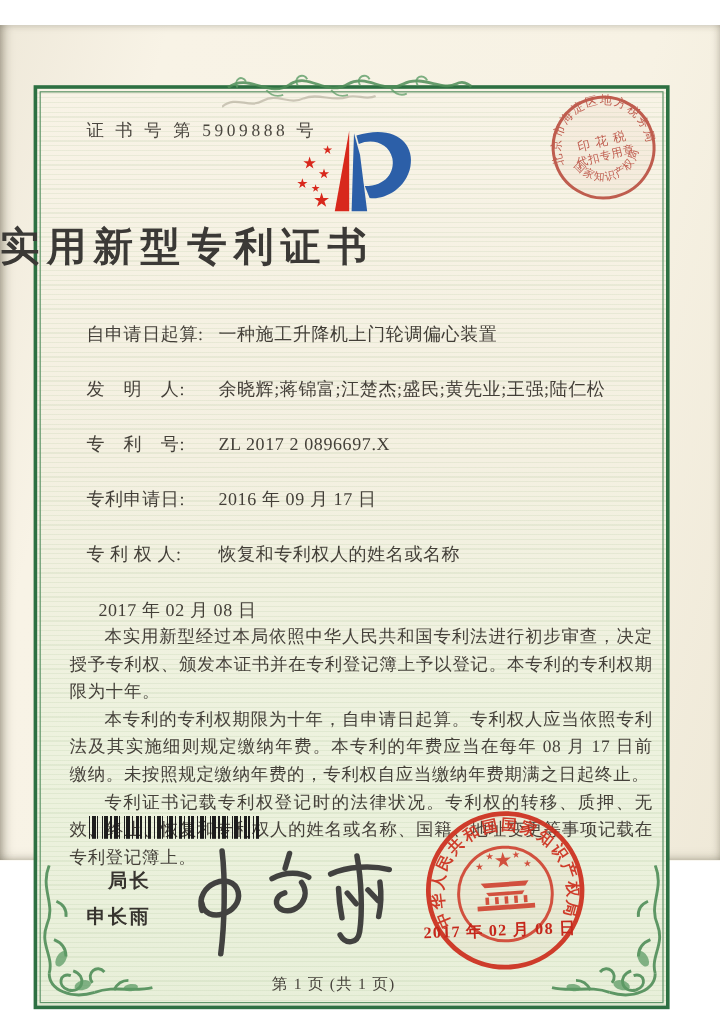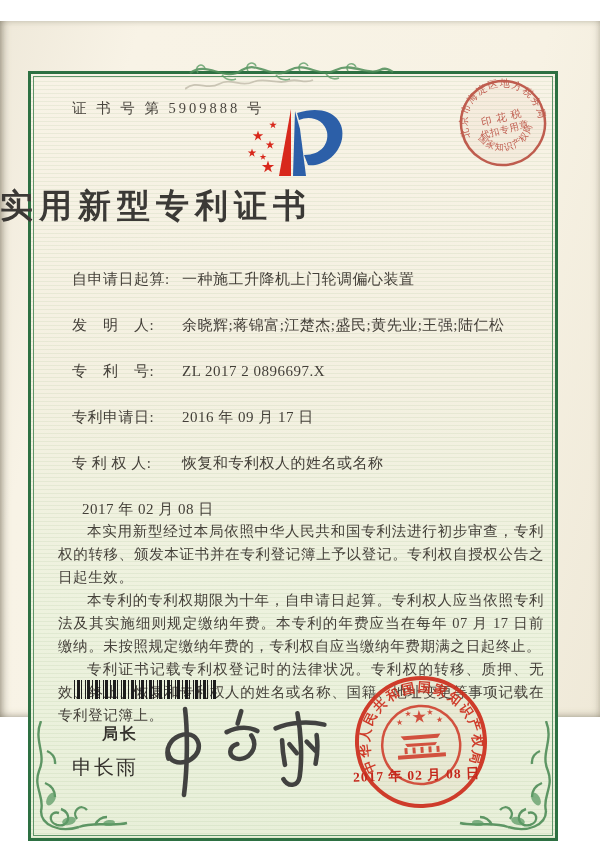--- a/index.html
+++ b/index.html
@@ -29,21 +29,21 @@
   .paras{position:absolute;left:58px;top:499px;width:486px;}
   .paras p{margin:0;font-size:14.5px;line-height:23px;text-indent:2em;
          text-align:justify;color:#45413a;letter-spacing:.6px;}
   .barcode{position:absolute;left:74px;top:659px;width:142px;height:19px;
          background:repeating-linear-gradient(90deg,
            #1d1d1d 0 1px,transparent 1px 3px,#1d1d1d 3px 6px,transparent 6px 7px,
            #1d1d1d 7px 8px,transparent 8px 11px,#1d1d1d 11px 12px,transparent 12px 13px,
            #1d1d1d 13px 16px,transparent 16px 18px);}
   .officer{position:absolute;left:72px;top:703px;color:#37342f;}
   .officer .o-title{font-size:16px;font-weight:700;letter-spacing:2px;text-align:right;}
-  .officer .o-name{font-size:20px;font-weight:400;letter-spacing:2px;margin-top:9px;}
+  .officer .o-name{font-size:16px;font-weight:700;letter-spacing:2px;margin-top:9px;}
   .signature{position:absolute;left:145px;top:676px;width:190px;height:102px;
          transform:rotate(-2deg);}
   .footer{position:absolute;left:0;top:790px;width:556px;text-align:center;
          font-size:13px;color:#46423b;letter-spacing:1px;}
   .big-seal{position:absolute;left:352px;top:652px;width:138px;height:138px;
          transform:rotate(-4deg);opacity:.93;}
   .seal-date{position:absolute;left:353px;top:745px;width:160px;font-size:13.5px;
          color:#c5281c;letter-spacing:1px;transform:rotate(-2deg);font-weight:600;}
   .tax-stamp{position:absolute;left:455px;top:54px;width:96px;height:96px;
          transform:rotate(-14deg);opacity:.88;}
@@ -111,22 +111,22 @@
     <div class="row">
       <span class="lbl">专 利 权 人:</span>
       <span class="val">恢复和专利权人的姓名或名称</span>
     </div>
     <div class="row">
       <span class="val">2017 年 02 月 08 日</span>
     </div>
   </div>
 
   <div class="paras">
-    <p>本实用新型经过本局依照中华人民共和国专利法进行初步审查，专利权的转移、颁发本证书并在专利登记簿上予以登记。专利权自授权公告之日起生效。</p>
-    <p>本专利的专利权期限为十年，自申请日起算。专利权人应当依照专利法及其实施细则规定缴纳年费。本专利的年费应当在每年 07 月 17 日前缴纳。未按照规定缴纳年费的，专利权自应当缴纳年费期满之日起终止。</p>
+    <p>本实用新型经过本局依照中华人民共和国专利法进行初步审查，决定授予专利权、颁发本证书并在专利登记簿上予以登记。本专利的专利权期限为十年。</p>
+    <p>本专利的专利权期限为十年，自申请日起算。专利权人应当依照专利法及其实施细则规定缴纳年费。本专利的年费应当在每年 08 月 17 日前缴纳。未按照规定缴纳年费的，专利权自应当缴纳年费期满之日起终止。</p>
     <p>专利证书记载专利权登记时的法律状况。专利权的转移、质押、无效、终止、恢复和专利权人的姓名或名称、国籍、地址变更等事项记载在专利登记簿上。</p>
   </div>
 
   <div class="barcode"></div>
 
   <div class="officer">
     <div class="o-title">局长</div>
     <div class="o-name">申长雨</div>
   </div>
 
@@ -218,14 +218,15 @@
       <path d="M18,30 q9,4 8,13"></path>
       <path d="M66,104 q4,-8 12,-8"></path>
     </g>
     <g fill="#5d9c66" opacity=".75">
       <ellipse cx="22" cy="78" rx="4" ry="7" transform="rotate(30 22 78)"></ellipse>
       <ellipse cx="40" cy="100" rx="7" ry="4" transform="rotate(-15 40 100)"></ellipse>
       <ellipse cx="80" cy="102" rx="6" ry="3" transform="rotate(-8 80 102)"></ellipse>
     </g>
   </svg>
 
+  <div class="footer">第 1 页 (共 1 页)</div>
 
 </div>
 
 </body></html>

